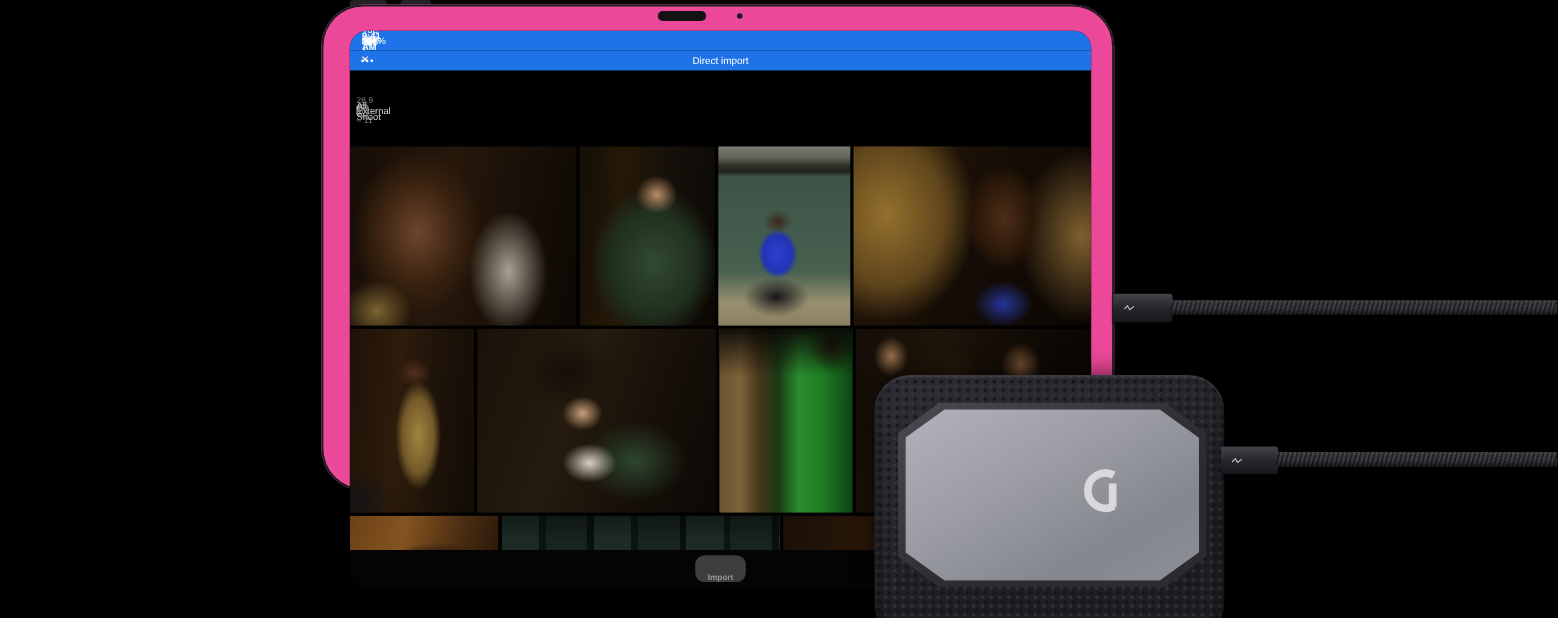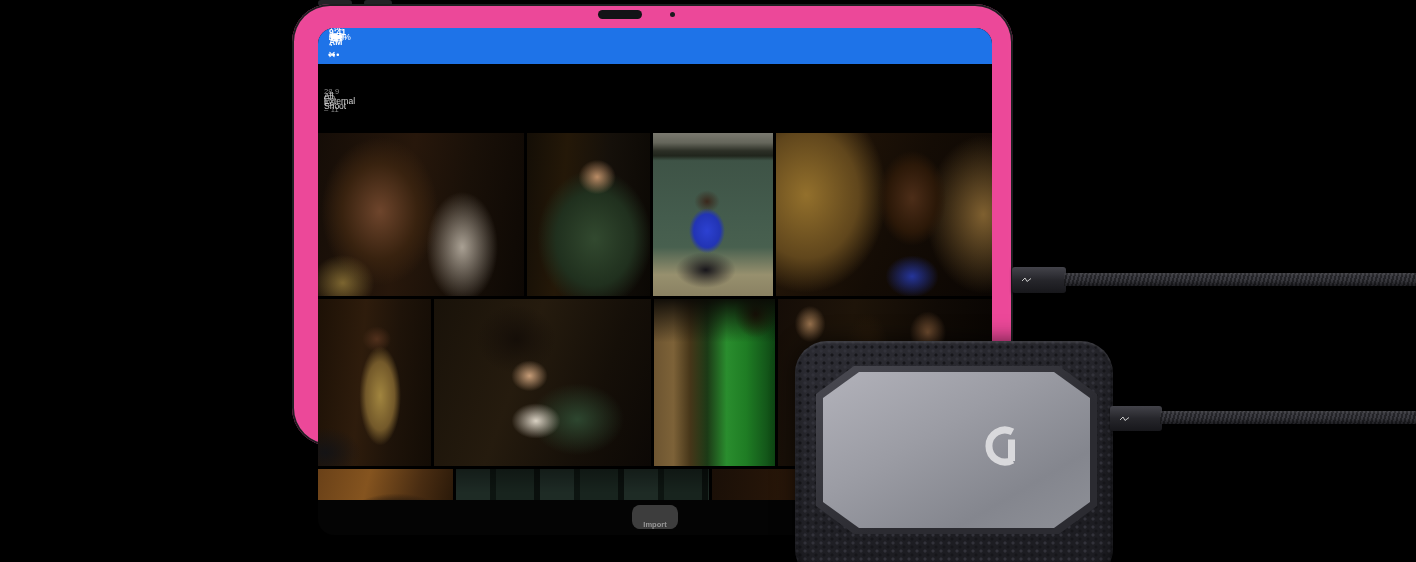--- a/index.html
+++ b/index.html
@@ -159,20 +159,21 @@
           <span>100%</span>
           <span class="battery">
               <i></i>
               <b></b>
             </span>
         </div>
       </div>
 
       <div class="navbar">
         <span class="nav-close">✕</span>
+        <span class="nav-title">Direct import</span>
         <span class="nav-more">•••</span>
       </div>
 
 
       <div class="sources">
         <div class="src-row">
           <span class="cbx"></span>
           <span class="src-label">External</span>
           <span class="src-meta">28.9 MB – 11</span>
         </div>

